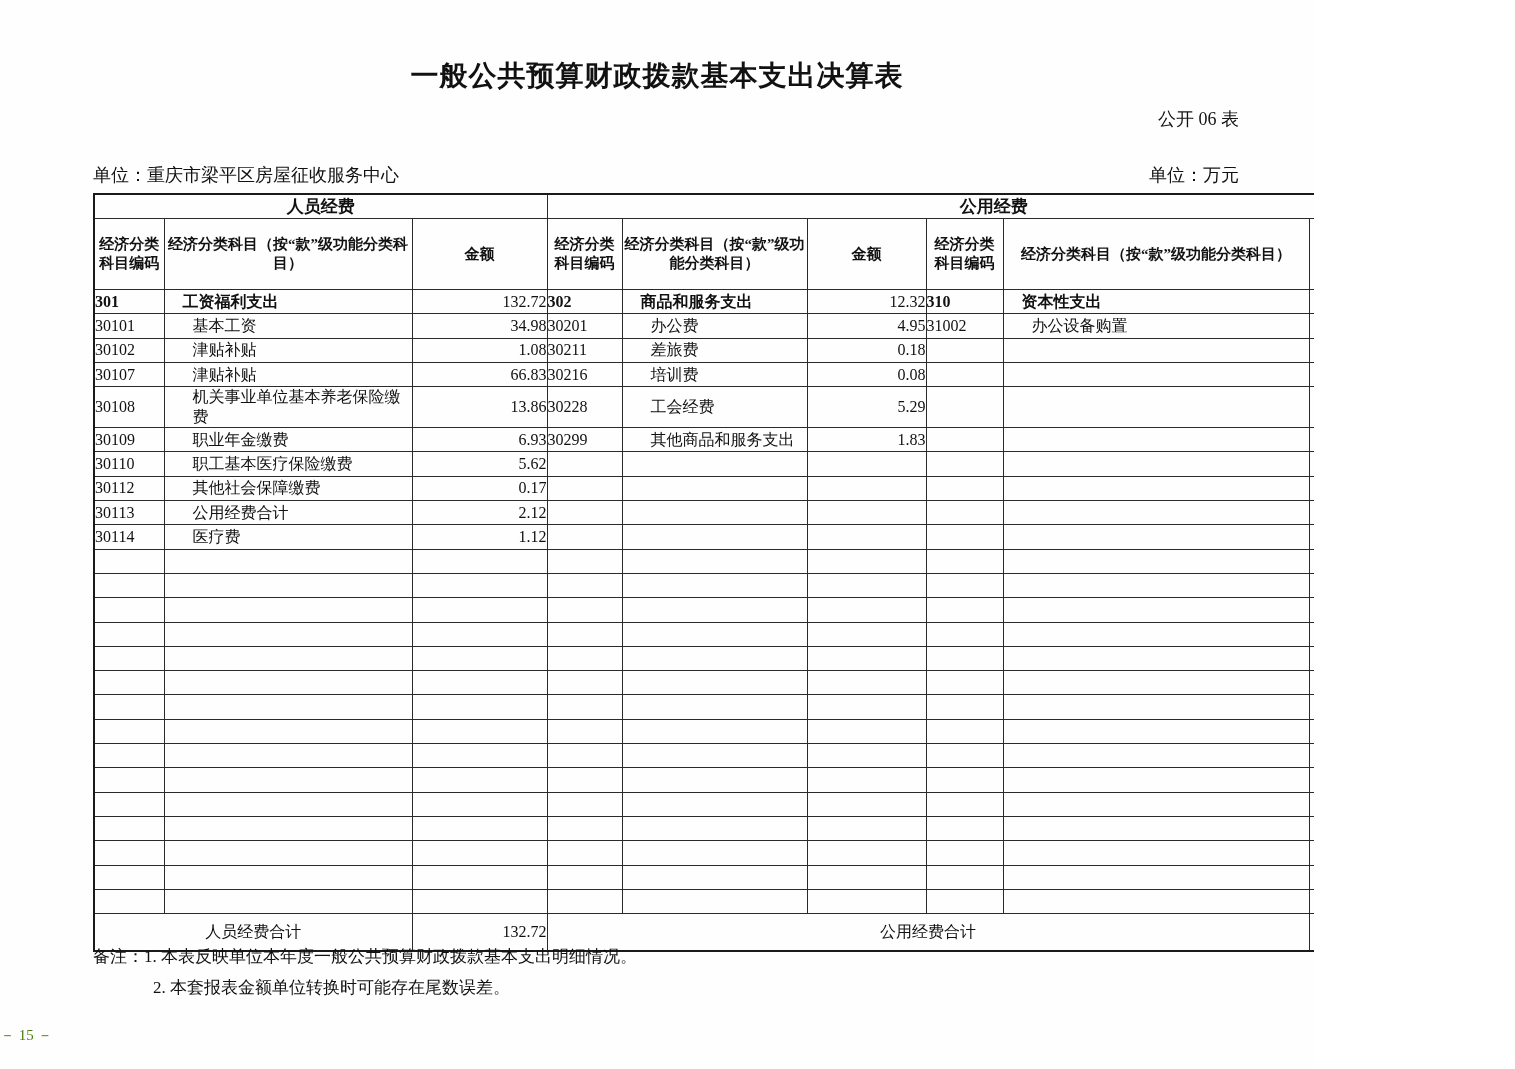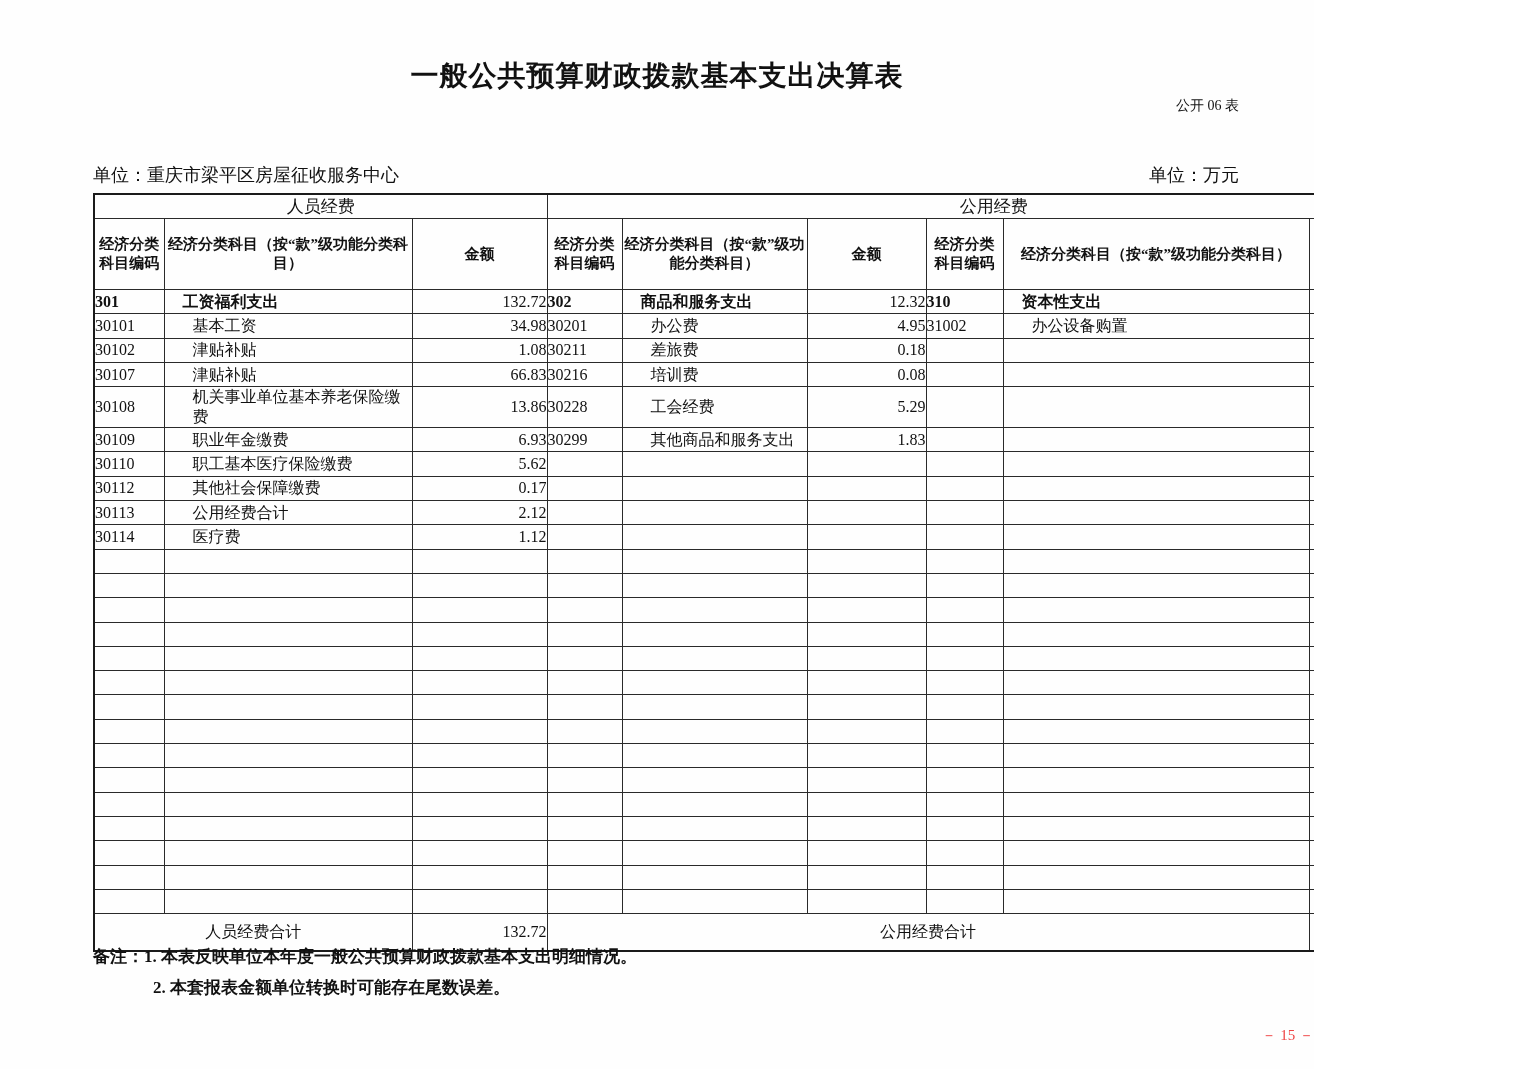--- a/index.html
+++ b/index.html
@@ -21,23 +21,23 @@
     top: 57px;
     left: 0;
     width: 100%;
     text-align: center;
     font-size: 28px;
     font-weight: bold;
     letter-spacing: 1px;
   }
   .form-label {
     position: absolute;
-    top: 97px;
+    top: 107px;
     right: 75px;
-    font-size: 14px;
+    font-size: 18px;
   }
   .unit-name {
     position: absolute;
     top: 163px;
     left: 93px;
     font-size: 18px;
   }
   .unit-currency {
     position: absolute;
     top: 163px;
@@ -56,21 +56,21 @@
   table.fiscal th, table.fiscal td {
     border: 1px solid #2a2a2a;
     padding: 0;
     font-size: 16px;
     overflow: hidden;
     vertical-align: middle;
     line-height: 1.25;
   }
   tr.section-row th {
     height: 23px;
-    font-weight: normal;
+    font-weight: bold;
     text-align: center;
     font-size: 17px;
   }
   tr.header-row th {
     height: 70px;
     font-weight: bold;
     text-align: center;
     padding: 0 2px;
     font-size: 15px;
   }
@@ -94,31 +94,30 @@
     vertical-align: bottom;
     padding-bottom: 6px;
   }
   td.total-num.top { vertical-align: middle; padding-bottom: 8px; }
   .notes {
     position: absolute;
     left: 93px;
     top: 941px;
     font-size: 17px;
     line-height: 31px;
-    font-weight: bold;
   }
   .note-line2 { padding-left: 60px; }
   .page-number {
     position: absolute;
     top: 1026px;
     left: 0;
     width: 100%;
-    text-align: right;
+    text-align: left;
     font-size: 15px;
-    color: #ef4444;
+    color: #4d7c0f;
   }
 </style>
 </head>
 <body>
 
 <div class="page">
 
   <div class="title">一般公共预算财政拨款基本支出决算表</div>
 
   <div class="form-label">公开 06 表</div>

